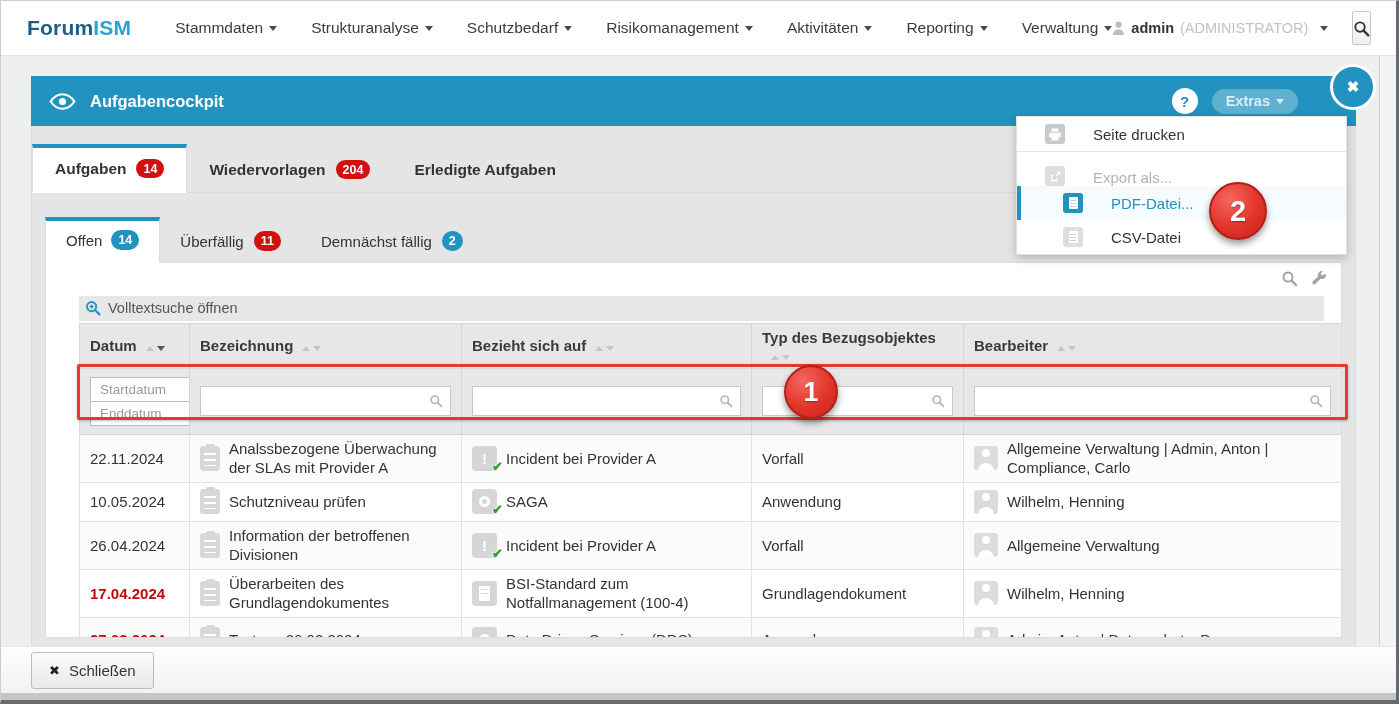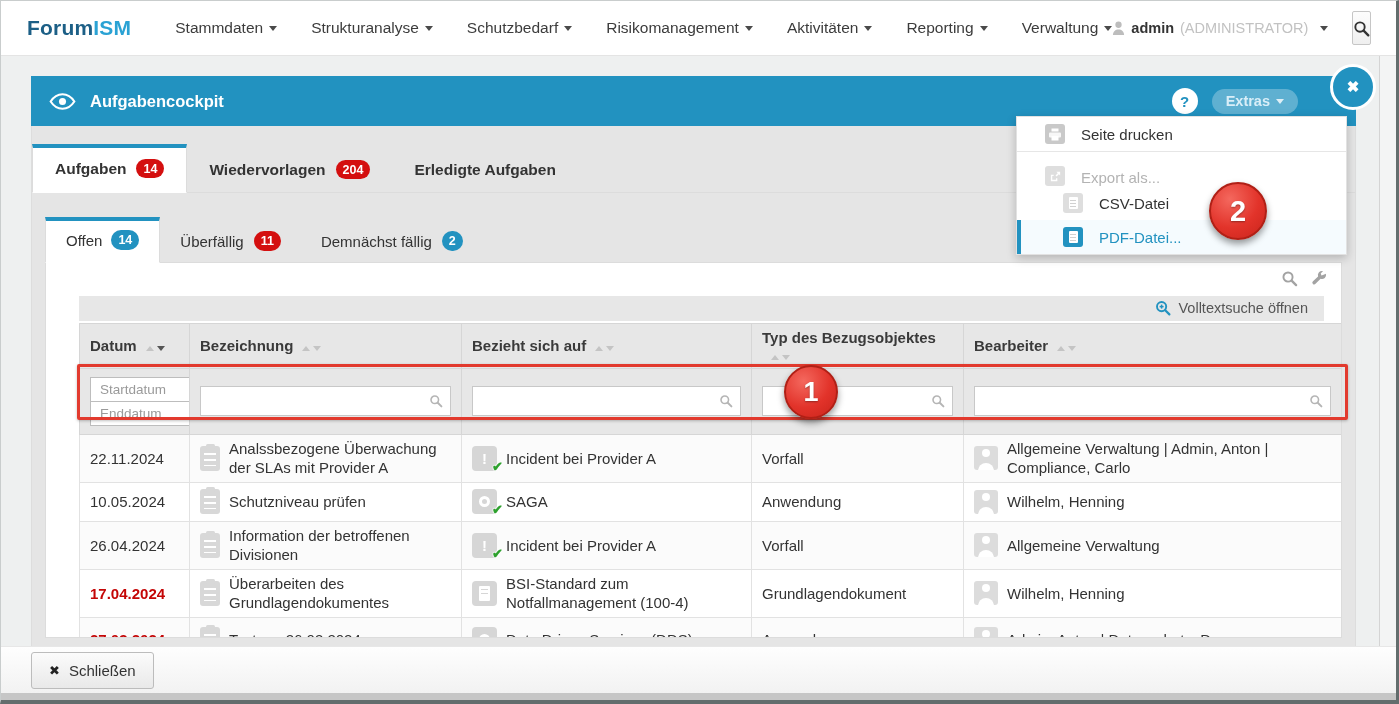--- a/index.html
+++ b/index.html
@@ -45,21 +45,21 @@
   .badge.red{background:#d40f0f;}
   .badge.blue{background:#2292c0;}
   .subtabs{display:flex;align-items:flex-end;margin:24px 13px 0;border-bottom:1px solid #dcdcdc;}
   .subtab{display:flex;align-items:center;gap:10px;font-size:15px;color:#333;
        padding:9px 20px 12px;border-top:4px solid transparent;margin-bottom:-1px;cursor:pointer;}
   .subtab.active{background:#fff;border-top-color:#2292c0;border-left:1px solid #dcdcdc;border-right:1px solid #dcdcdc;border-bottom:1px solid #fff;gap:9px;}
   
   .subpanel{position:relative;margin:0 13px;border:1px solid #dcdcdc;border-top:none;height:375px;overflow:hidden;background:#fff;}
   .tools{position:absolute;top:7px;right:14px;display:flex;gap:12px;align-items:center;}
   .tools svg{cursor:pointer;}
-  .ft-bar{margin:33px 17px 2px 33px;height:25px;background:#e7e7e7;display:flex;justify-content:flex-end;align-items:center;gap:7px;padding:0 16px;color:#555;font-size:14.5px;cursor:pointer;}
+  .ft-bar{margin:33px 17px 2px 33px;height:25px;background:#e7e7e7;display:flex;align-items:center;gap:7px;padding:0 6px;color:#555;font-size:14.5px;cursor:pointer;}
   
   table.grid{margin:0 17px 0 33px;border-collapse:collapse;table-layout:fixed;width:1262px;font-size:15px;}
   .grid th{background:#e7e7e7;border:1px solid #d6d6d6;text-align:left;font-weight:bold;color:#3a3a3a;padding:5px 10px;height:30px;}
   .grid td{border:1px solid #e2e2e2;padding:4px 10px;vertical-align:middle;color:#333;}
   .grid tr.filter-row td{background:#e7e7e7;border-color:#d6d6d6;padding:8px 10px;}
   .grid tbody tr.data-row:nth-of-type(odd) td{background:#fbfbfb;}
   .sorts{display:inline-flex;gap:3px;margin-left:9px;align-items:center;}
   .arr-up{width:0;height:0;border-left:4px solid transparent;border-right:4px solid transparent;border-bottom:5px solid #c4c4c4;}
   .arr-down{width:0;height:0;border-left:4px solid transparent;border-right:4px solid transparent;border-top:5px solid #c4c4c4;}
   th.sorted .arr-down{border-top-color:#555;}
@@ -82,21 +82,21 @@
   .clip-icon{position:relative;width:20px;height:25px;background:#d8d8d8;border-radius:3px;flex:none;}
   .clip-icon::before{content:"";position:absolute;top:-2px;left:5.5px;width:9px;height:5px;background:#d8d8d8;border-radius:1.5px;}
   .clip-icon::after{content:"";position:absolute;left:4px;right:4px;top:7px;height:13px;
         background:repeating-linear-gradient(#fff 0 2px,transparent 2px 6px);}
   .avatar{position:relative;width:24px;height:24px;border-radius:3px;background:#dcdcdc;flex:none;overflow:hidden;}
   .avatar::before{content:"";position:absolute;top:3px;left:8px;width:8px;height:8px;border-radius:50%;background:#fff;}
   .avatar::after{content:"";position:absolute;bottom:-3px;left:4px;width:16px;height:10px;border-radius:8px 8px 0 0;background:#fff;}
   .check{position:absolute;right:-6px;bottom:-5px;color:#2ea12e;font-size:13px;font-weight:bold;text-shadow:0 0 2px #fff,0 0 2px #fff,0 0 2px #fff;}
   
   .dropdown{position:absolute;left:1015px;top:60px;width:331px;background:#fff;border:1px solid #e2e2e2;box-shadow:0 3px 9px rgba(0,0,0,.22);z-index:40;}
-  .dd-item{height:34px;display:flex;align-items:center;gap:16px;padding:0 12px 0 28px;font-size:15px;color:#333;cursor:pointer;}
+  .dd-item{height:34px;display:flex;align-items:center;gap:28px;padding:0 12px 0 28px;font-size:15px;color:#333;cursor:pointer;}
   .dd-item.disabled{color:#b3b3b3;cursor:default;align-items:flex-end;}
   .dd-item.sub{padding-left:46px;}
   .dd-item.highlight{color:#2292c0;background:#f5fbfe;box-shadow:inset 4px 0 0 #2292c0;}
   .dd-sep{height:1px;background:#e6e6e6;}
   .dd-icon{width:20px;height:20px;border-radius:3px;flex:none;display:flex;align-items:center;justify-content:center;}
   .dd-icon.gray{background:#c9c9c9;}
   .dd-icon.lightgray{background:#dedede;}
   .dd-icon.blue{background:#2292c0;}
   .dd-page{width:9px;height:12px;background:#fff;border-radius:1px;position:relative;}
   .dd-page::after{content:"";position:absolute;left:1.5px;top:2.5px;width:6px;height:7px;
@@ -455,32 +455,32 @@
       <div class="dd-sep"></div>
       <div class="dd-item disabled">
         <span class="dd-icon lightgray">
           <svg width="13" height="13" viewBox="0 0 14 14">
               <path d="M2 5v7h7V9H7.5v1.5H3.5v-4H5V5z" fill="#fff"></path>
               <path d="M8 2h4v4l-1.4-1.4L8.2 7 7 5.8l2.4-2.4z" fill="#fff"></path>
             </svg>
         </span>
         <span>Export als...</span>
       </div>
+      <div class="dd-item sub highlight">
+        <span class="dd-icon blue">
+            <span class="dd-page"></span>
+          </span>
+        <span>PDF-Datei...</span>
+      </div>
       <div class="dd-item sub">
         <span class="dd-icon lightgray">
             <span class="dd-page"></span>
           </span>
         <span>CSV-Datei</span>
       </div>
-      <div class="dd-item sub highlight">
-        <span class="dd-icon blue">
-            <span class="dd-page"></span>
-          </span>
-        <span>PDF-Datei...</span>
-      </div>
     </div>
 
     <div class="annot-rect"></div>
     <div class="annot-circle annot-1">1</div>
     <div class="annot-circle annot-2">2</div>
 
     <div class="page-footer">
       <div class="close-btn">
         <span class="x">✖</span>
         <span>Schließen</span>

